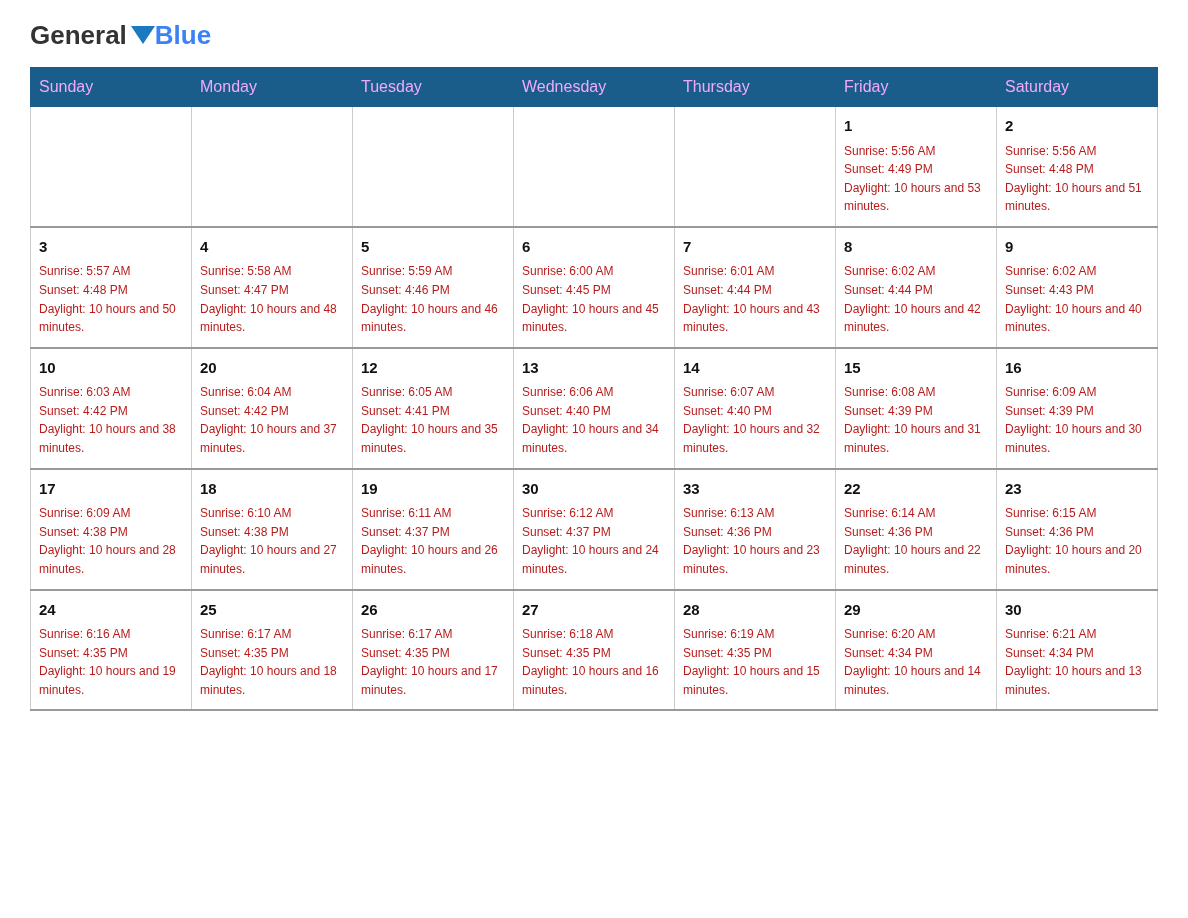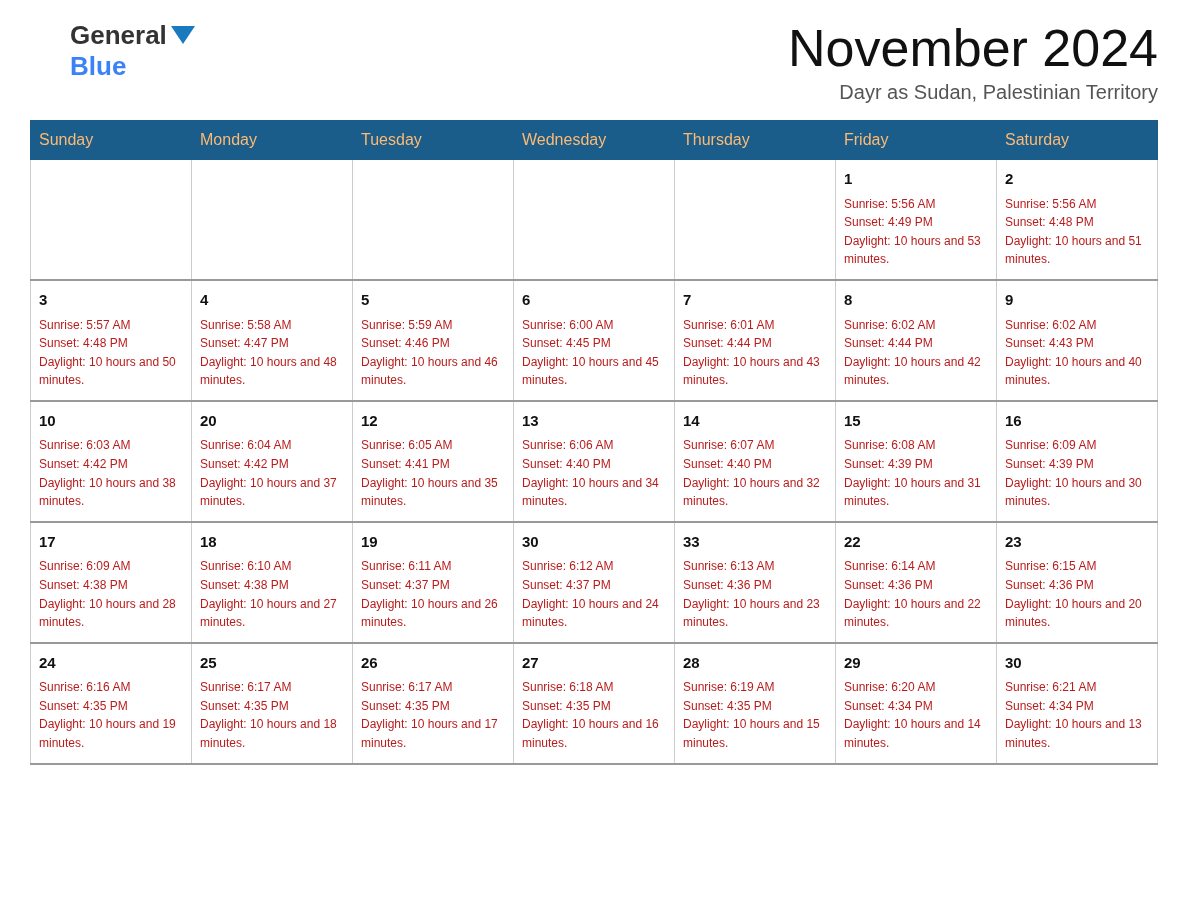--- a/index.html
+++ b/index.html
@@ -12,23 +12,22 @@
       min-height: 918px;
     }
     .header-row {
       display: flex;
       align-items: flex-start;
       justify-content: space-between;
       margin-bottom: 10px;
     }
     .logo {
       display: flex;
-      flex-direction: column;
+      flex-direction: row;
       align-items: flex-start;
-      margin-left: 40px;
     }
     .logo-general {
       font-size: 26px;
       font-weight: bold;
       color: #333;
     }
     .logo-blue {
       font-size: 26px;
       font-weight: bold;
       color: #3b82f6;
@@ -58,21 +57,21 @@
       color: #555;
       margin-top: 4px;
     }
     .calendar {
       width: 100%;
       border-collapse: collapse;
       margin-top: 16px;
     }
     .calendar thead th {
       background-color: #1a5c8a;
-      color: #fdba74;
+      color: #f0abfc;
       font-size: 16px;
       font-weight: normal;
       padding: 10px 8px;
       text-align: left;
       border: 1px solid #1a5c8a;
     }
     .calendar tbody td {
       vertical-align: top;
       padding: 8px 8px 10px 8px;
       border: 1px solid #ccc;
@@ -102,24 +101,20 @@
 </head>
 <body>
 
 <div class="header-row">
   <div class="logo">
     <div style="display:flex; align-items:center;">
       <span class="logo-general">General</span>
       <div class="logo-triangle"></div>
     </div>
     <span class="logo-blue">Blue</span>
-  </div>
-  <div class="title-block">
-    <div class="month-title">November 2024</div>
-    <div class="subtitle">Dayr as Sudan, Palestinian Territory</div>
   </div>
 </div>
 
 <table class="calendar">
   <thead>
     <tr>
       <th>Sunday</th>
       <th>Monday</th>
       <th>Tuesday</th>
       <th>Wednesday</th>

